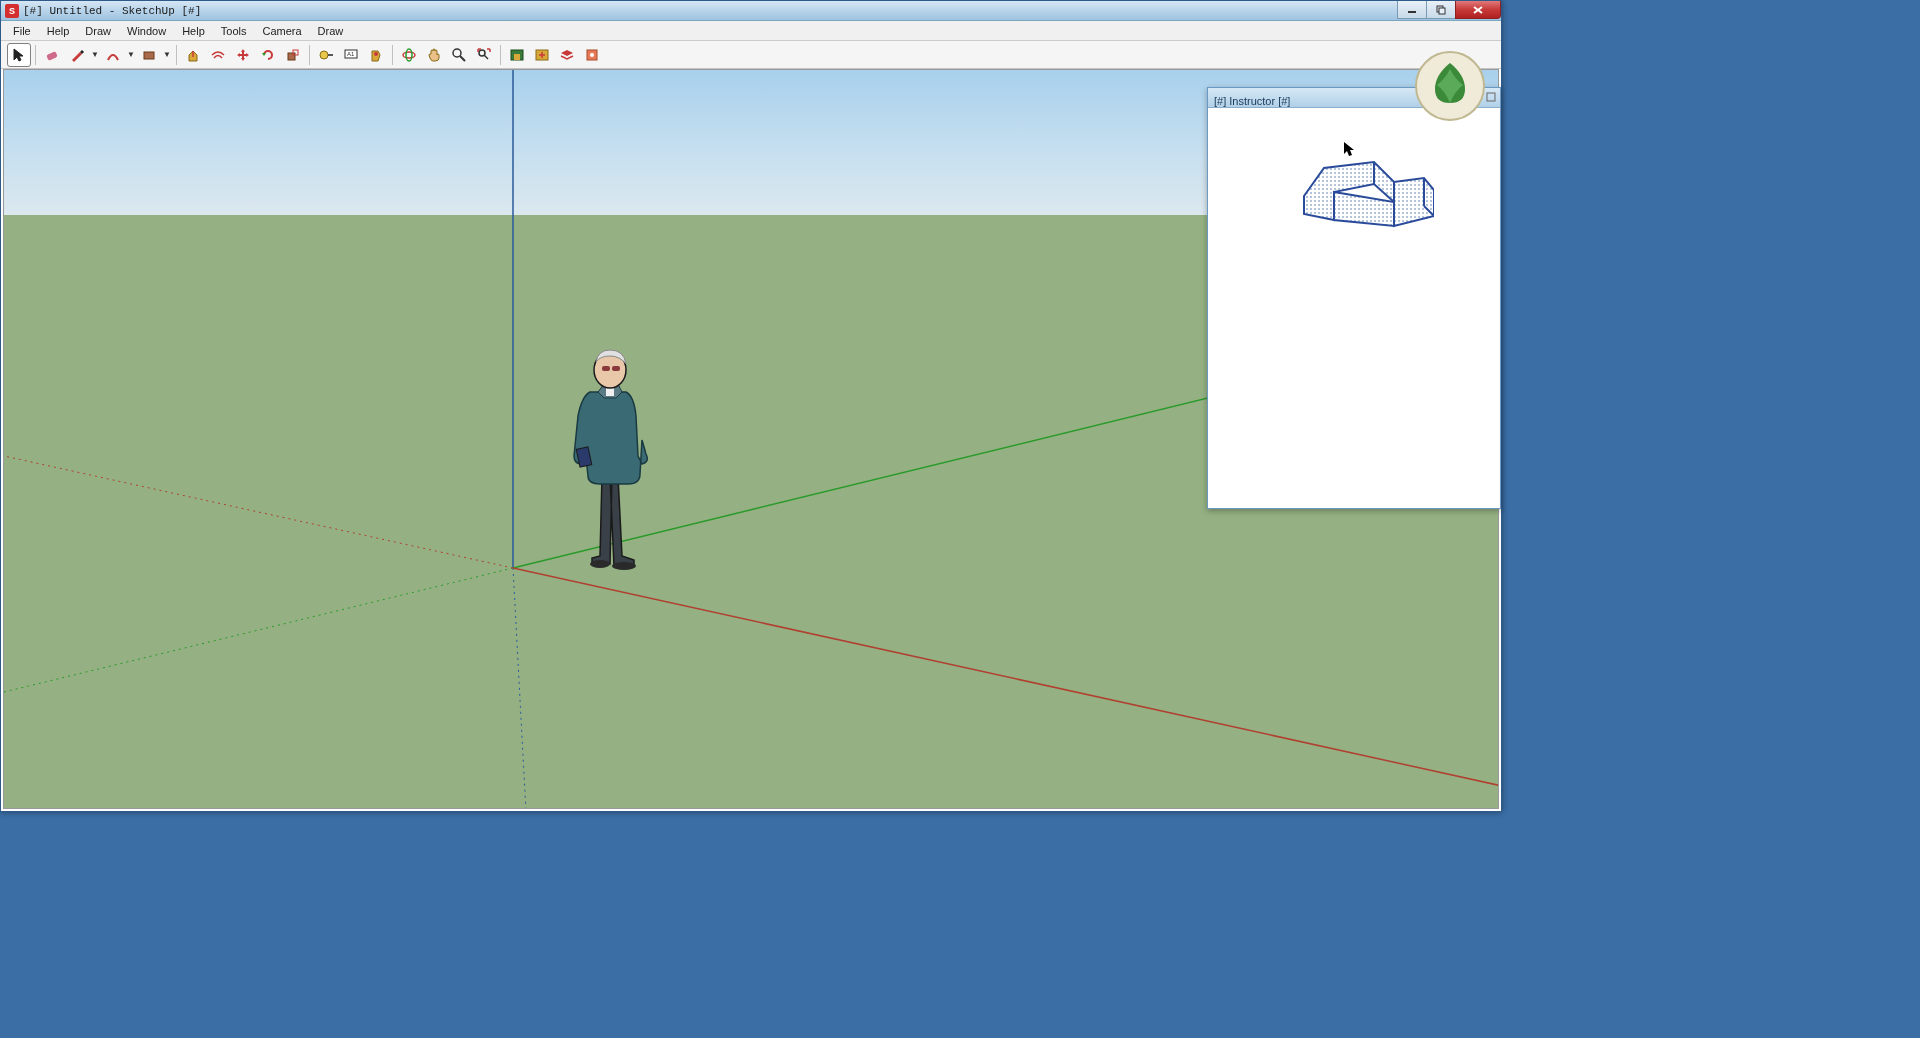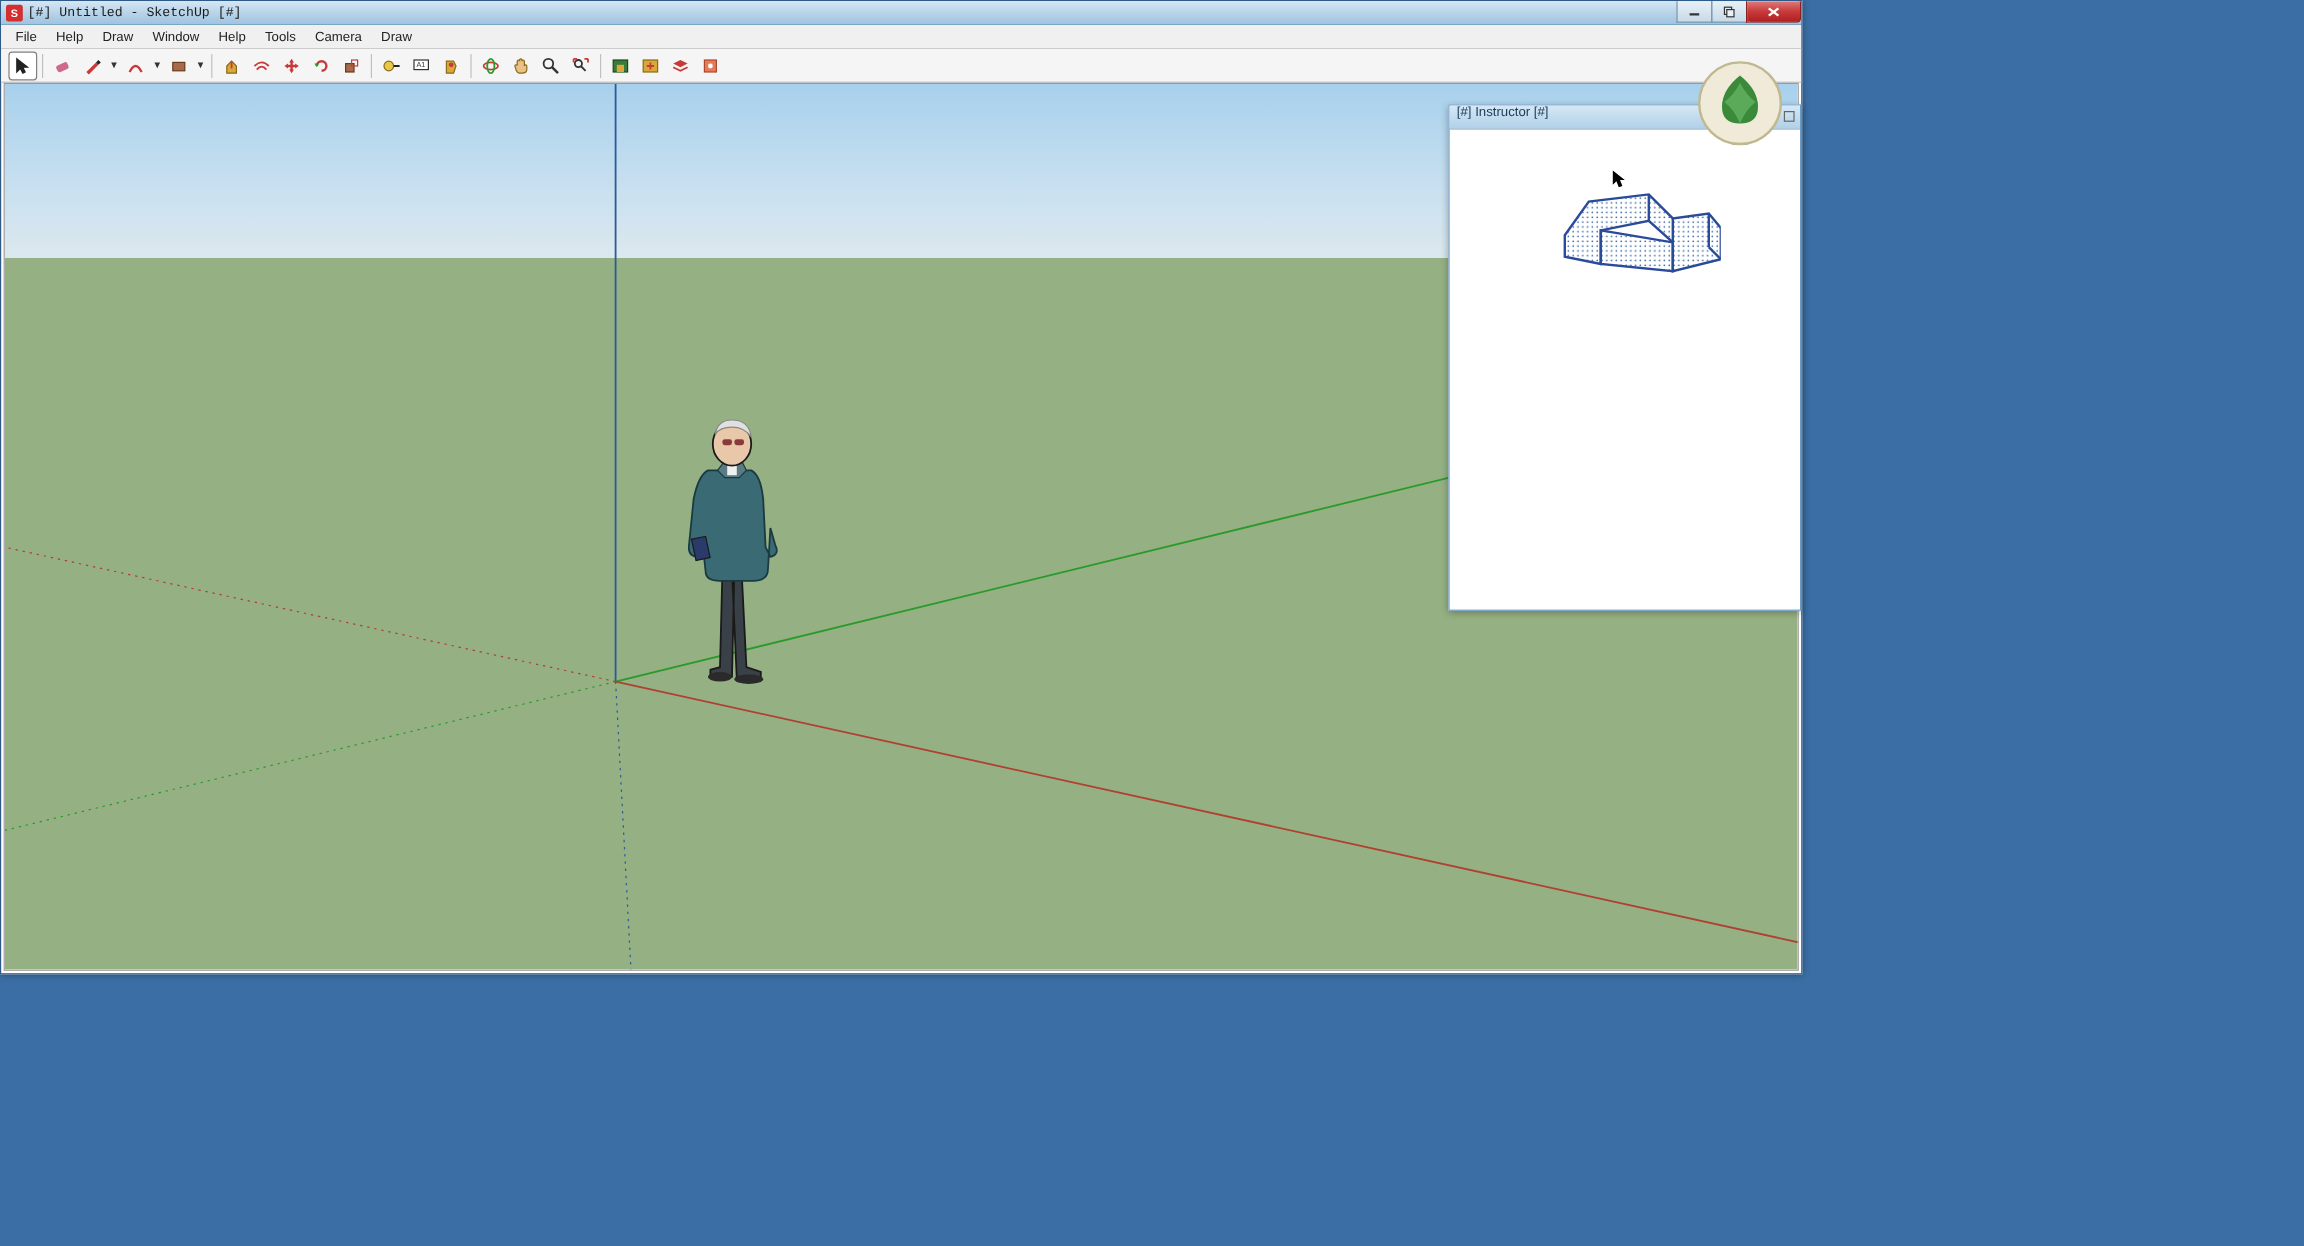--- a/index.html
+++ b/index.html
@@ -133,21 +133,21 @@
   height: 422px;
   background: #fff;
   border: 1px solid #6a9ac4;
   box-shadow: 0 2px 6px rgba(0,0,0,0.3);
 }
 .instructor-titlebar {
   height: 20px;
   background: linear-gradient(to bottom, #d6e8f5, #b0d0e8);
   border-bottom: 1px solid #8ab0d0;
   display: flex;
-  align-items: flex-start;
+  align-items: flex-end;
   padding: 0 6px;
   font-size: 11px;
   color: #1a3a5a;
 }
 .instructor-close {
   position: absolute; right: 2px; top: 2px;
   width: 14px; height: 14px;
   font-size: 10px;
   display: flex; align-items: center; justify-content: center;
   color: #555;

